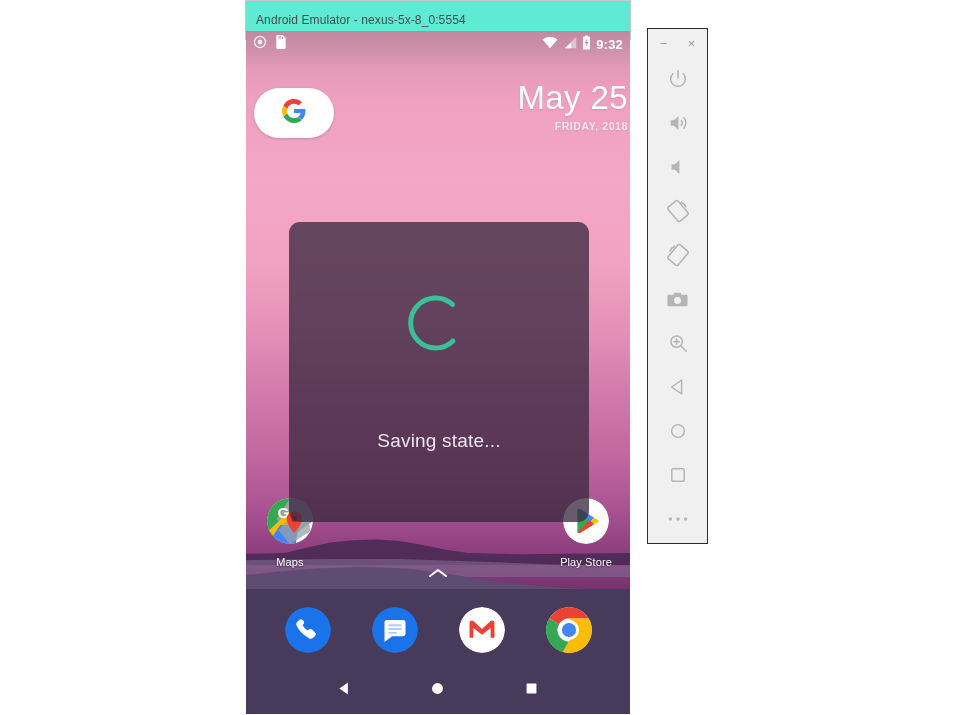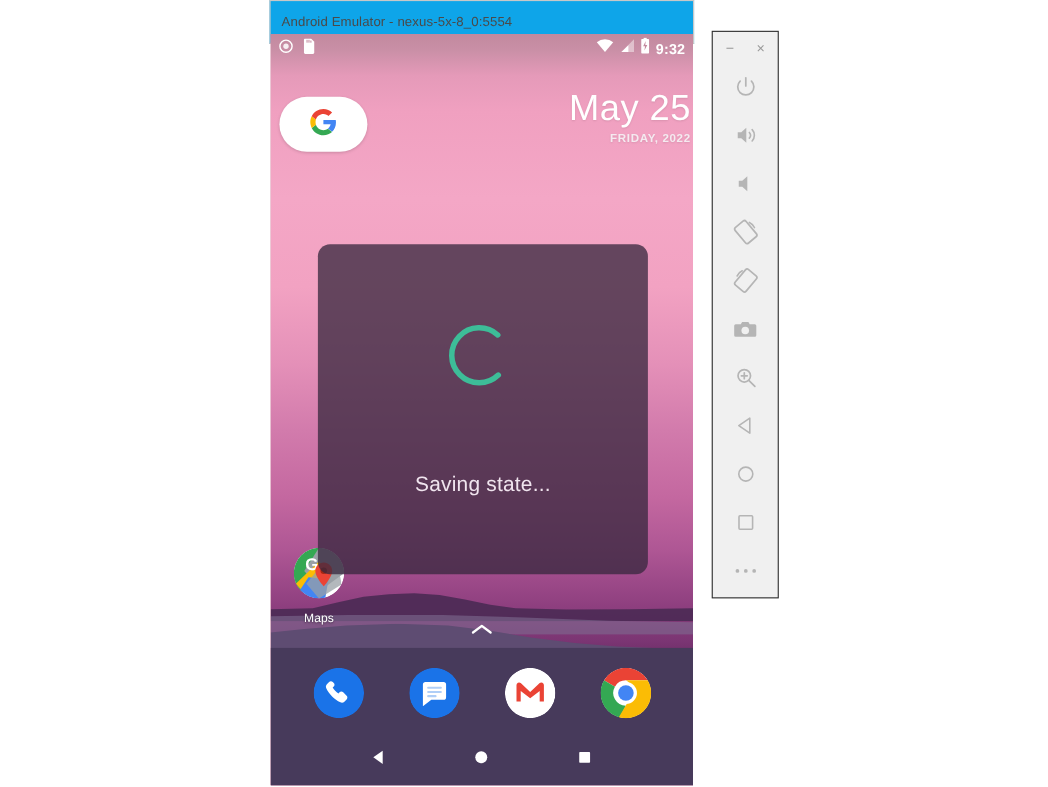--- a/index.html
+++ b/index.html
@@ -27,21 +27,21 @@
     width: 386px;
     height: 715px;
   }
 
   #titlebar {
     position: absolute;
     left: 0;
     top: 0;
     width: 386px;
     height: 40px;
-    background: #0ea5e9;
+    background: #5eead4;
     border: 1px solid #c8c8c8;
     border-bottom: 1px solid #bdbdbd;
     box-sizing: border-box;
     display: flex;
     align-items: center;
   }
   #titlebar .title-text {
     font-size: 12px;
     color: #4a4a4a;
     padding-left: 10px;
@@ -386,40 +386,52 @@
             <path fill="#4285F4" d="M45.1 24.5c0-1.6-.1-2.8-.4-4.1H24v7.4h12.1c-.2 2-1.6 5-4.5 7l6.9 5.3c4.1-3.8 6.6-9.4 6.6-15.6z"></path>
             <path fill="#34A853" d="M24 46c6 0 11-2 14.5-5.4l-6.9-5.3c-1.9 1.3-4.4 2.2-7.6 2.2-5.8 0-10.8-3.9-12.5-9.2l-7.1 5.5C7.9 41 15.4 46 24 46z"></path>
             <path fill="#FBBC05" d="M11.5 28.3c-.5-1.3-.7-2.8-.7-4.3s.3-3 .7-4.3l-7.1-5.5C2.9 17 2 20.4 2 24s.9 7 2.4 9.8l7.1-5.5z"></path>
             <path fill="#EA4335" d="M24 10.5c4.1 0 6.9 1.8 8.5 3.3l6.1-6C34.9 4.3 30 2 24 2 15.4 2 7.9 7 4.4 14.2l7.1 5.5C13.2 14.4 18.2 10.5 24 10.5z"></path>
           </svg>
         </span>
       </div>
 
       <div id="date-widget">
         <div class="date-main">May 25</div>
-        <div class="date-sub">FRIDAY, 2022</div>
+        <div class="date-sub">FRIDAY, 2018</div>
       </div>
 
       <div class="home-app" id="app-maps">
         <div class="app-glyph">
           <svg width="46" height="46" viewBox="0 0 48 48">
             <circle cx="24" cy="24" r="24" fill="#ffffff"></circle>
             <path d="M0 24 A24 24 0 0 1 24 0 L24 30 L4 44 A24 24 0 0 1 0 24Z" fill="#34A853"></path>
             <path d="M24 0 A24 24 0 0 1 48 24 L26 40 L10 22 Z" fill="#9AA0A6"></path>
             <path d="M2 34 L24 13 L34 24 L12 45 Z" fill="#FBBC05"></path>
             <path d="M6 40 A24 24 0 0 0 30 47.5 L33 30 L14 28 Z" fill="#4285F4"></path>
             <path d="M30 12 A24 24 0 0 1 45 35 L24 48 L12 34 Z" fill="#9AA0A6" opacity="0.75"></path>
             <text x="11" y="21" font-family="'Liberation Sans',sans-serif" font-size="16" font-weight="bold" fill="#ffffff">G</text>
             <path d="M28.5 14 c-4.4 0-8 3.5-8 7.9 0 5.9 8 14.6 8 14.6 s8-8.7 8-14.6 c0-4.4-3.6-7.9-8-7.9z" fill="#EA4335"></path>
             <circle cx="28.5" cy="21.8" r="3.1" fill="#A52714"></circle>
           </svg>
         </div>
         <div class="app-label">Maps</div>
       </div>
 
+      <div class="home-app" id="app-playstore">
+        <div class="app-glyph">
+          <svg width="46" height="46" viewBox="0 0 48 48">
+            <circle cx="24" cy="24" r="24" fill="#ffffff"></circle>
+            <path d="M15 12 L15 36 L17 37 L30 24 L17 11 Z" fill="#34A853"></path>
+            <path d="M15 12 L28 25 L32.5 20.5 L18 11.5 Z" fill="#4285F4"></path>
+            <path d="M15 36 L28 23 L32.5 27.5 L18 36.5 Z" fill="#EA4335"></path>
+            <path d="M32.5 20.5 L36.5 22.9 a1.3 1.3 0 0 1 0 2.2 L32.5 27.5 L29 24 Z" fill="#FBBC05"></path>
+          </svg>
+        </div>
+        <div class="app-label">Play Store</div>
+      </div>
 
       <div id="drawer-chevron">
         <svg width="22" height="12" viewBox="0 0 22 12">
           <path d="M3 9 L11 3 L19 9" fill="none" stroke="#ffffff" stroke-width="2.1" stroke-linecap="round" stroke-linejoin="round"></path>
         </svg>
       </div>
 
       <div id="dock">
         <div class="dock-app">
           <svg width="46" height="46" viewBox="0 0 48 48">

